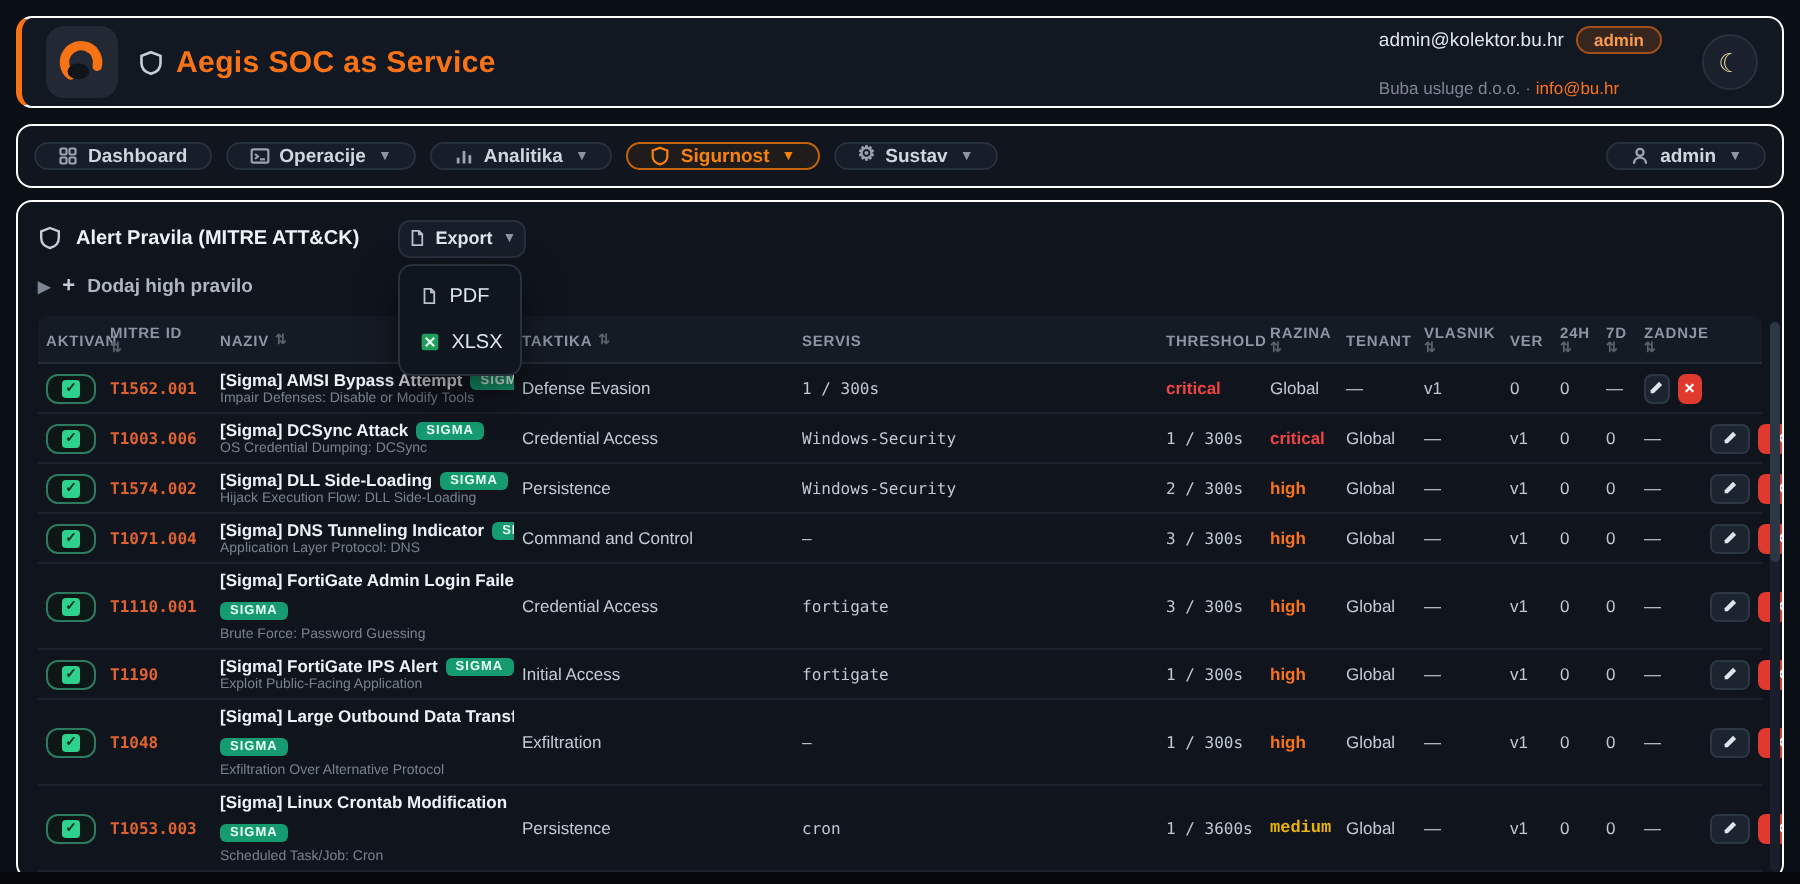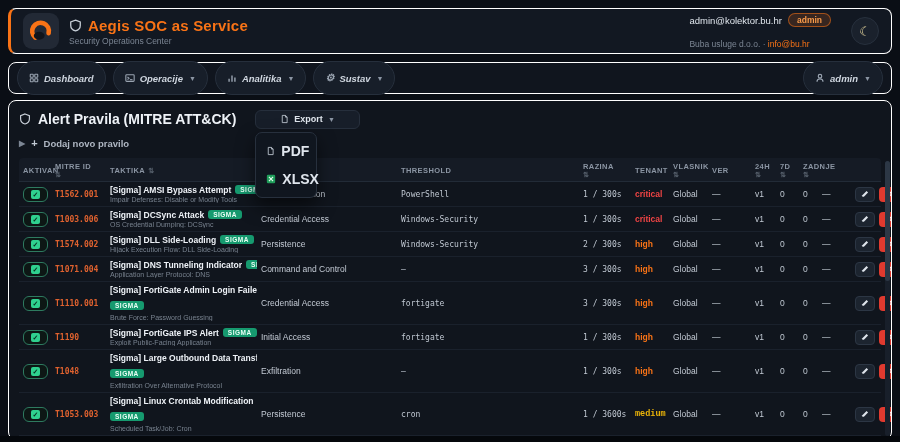--- a/index.html
+++ b/index.html
@@ -25,40 +25,40 @@
   .hdr-right { margin-left:auto; text-align:left; }
   .hdr-line1 { display:flex; align-items:center; justify-content:flex-end; gap:6px; font-size:9.5px; color:#dfe5ec; }
   .role-badge { background:rgba(249,115,22,.16); border:1px solid rgba(249,115,22,.55); color:#f99b4a; font-size:8.5px; font-weight:bold; padding:1px 8px; border-radius:999px; }
   .hdr-line2 { font-size:8.5px; color:#7c8694; margin-top:12px; }
   .hdr-line2 a { color:#f97316; text-decoration:none; }
   .moon-btn { width:28px; height:28px; border-radius:50%; background:#1a212c; border:1px solid #27303d; display:flex; align-items:center; justify-content:center; color:#e9d9a0; font-size:13px; margin-left:10px; cursor:pointer; }
 
   
   .nav-card { margin:8px 8px 0; height:32px; display:flex; align-items:center; padding:0 8px; gap:7px; background:#10151e; }
   .pill {
-    display:flex; align-items:center; gap:5px; height:34px; padding:0 11px;
+    display:flex; align-items:center; gap:5px; height:14px; padding:0 11px;
     background:#171e29; border:1px solid #262f3c; border-radius:999px;
-    color:#cfd6df; font-size:9.5px; font-weight:bold; cursor:pointer; white-space:nowrap;font-style:italic;
+    color:#cfd6df; font-size:9.5px; font-weight:bold; cursor:pointer; white-space:nowrap;
   }
   .pill .nicon { display:flex; color:#9aa4b1; }
   .pill .caret { color:#8b95a3; font-size:7px; margin-left:1px; }
   .pill.active { border-color:#c2630a; color:#f9820b; background:rgba(249,130,11,.07); }
   .pill.active .nicon, .pill.active .caret { color:#f9820b; }
   .nav-right { margin-left:auto; }
 
   
   .content-card { margin:6px 8px 0; height:340px; padding:8px 10px 0; position:relative; overflow:hidden; background:#10151d; }
   .title-row { display:flex; align-items:center; gap:7px; height:20px; position:relative; }
-  .page-title { font-size:14px; font-weight:bold; color:#eef2f7; }
+  .page-title { font-size:10px; font-weight:bold; color:#eef2f7; }
   .shield-ic { color:#c6cdd6; display:flex; }
   .export-wrap { position:relative; margin-left:12px; }
-  .export-btn { display:flex; align-items:center; gap:5px; height:19px; padding:0 24px; background:#171e29; border:1px solid #262f3c; border-radius:6px; font-size:9px; font-weight:bold; color:#dfe5ec; cursor:pointer; }
+  .export-btn { display:flex; align-items:center; gap:5px; height:19px; padding:0 4px; background:#171e29; border:1px solid #262f3c; border-radius:6px; font-size:9px; font-weight:bold; color:#dfe5ec; cursor:pointer; }
   .export-btn .caret { font-size:7px; color:#8b95a3; }
   .export-menu { position:absolute; top:22px; left:0; width:62px; background:#10161f; border:1px solid #27303d; border-radius:7px; box-shadow:0 8px 18px rgba(0,0,0,.55); padding:4px 0; z-index:9; }
-  .export-item { display:flex; align-items:center; gap:6px; padding:6px 10px; font-size:14px; font-weight:bold; color:#dfe5ec; cursor:pointer; }
+  .export-item { display:flex; align-items:center; gap:6px; padding:6px 10px; font-size:10px; font-weight:normal; color:#dfe5ec; cursor:pointer; }
   .add-row { display:flex; align-items:center; gap:6px; margin-top:7px; height:14px; color:#aeb6c2; font-size:9.5px; font-weight:bold; cursor:pointer; }
   .add-caret { color:#7c8694; font-size:8px; }
   .plus { color:#c3cad4; font-weight:bold; font-size:11px; }
 
   
   :root { --cols: 32px 55px 151px 140px 182px 52px 38px 39px 43px 25px 23px 19px 33px 50px; }
   .thead { display:grid; grid-template-columns:var(--cols); margin-top:8px; background:#151b25; border-radius:4px 4px 0 0; padding:4px 0 3px; border-bottom:1px solid #222b37; }
   .th { font-size:7.5px; font-weight:bold; color:#8b95a3; letter-spacing:.4px; display:flex; align-items:center; gap:3px; padding-left:4px; cursor:pointer; }
   .th.stack { flex-direction:column; align-items:flex-start; gap:0; }
   .sort-ic { color:#59636f; font-size:7px; line-height:1; }
@@ -95,21 +95,20 @@
   </div>
   <div>
     <div class="brand-line1">
       <span class="shield-ic">
         <svg width="13" height="13" viewBox="0 0 12 12" fill="none" stroke="currentColor" stroke-width="1.2">
             <path d="M6 1 L10.4 2.7 V6 C10.4 8.7 8.6 10.3 6 11 C3.4 10.3 1.6 8.7 1.6 6 V2.7 Z"></path>
           </svg>
       </span>
       <span class="app-title">Aegis SOC as Service</span>
     </div>
-    <div class="app-sub">Security Operations Center</div>
   </div>
   <div class="hdr-right">
     <div class="hdr-line1">
       <span>admin@kolektor.bu.hr</span>
       <span class="role-badge">admin</span>
     </div>
     <div class="hdr-line2">
       <span>Buba usluge d.o.o. · </span><a href="#">info@bu.hr</a>
     </div>
   </div>
@@ -144,20 +143,29 @@
       </div>
       <div class="pill">
         <span class="nicon">
           <svg width="10" height="10" viewBox="0 0 12 12" fill="none" stroke="currentColor" stroke-width="1.7">
             <path d="M2.5 10.5 V7"></path>
             <path d="M6 10.5 V3"></path>
             <path d="M9.5 10.5 V5.5"></path>
           </svg>
         </span>
         <span>Analitika</span>
+        <span class="caret">▼</span>
+      </div>
+      <div class="pill active">
+        <span class="nicon">
+          <svg width="10" height="10" viewBox="0 0 12 12" fill="none" stroke="currentColor" stroke-width="1.3">
+            <path d="M6 1 L10.4 2.7 V6 C10.4 8.7 8.6 10.3 6 11 C3.4 10.3 1.6 8.7 1.6 6 V2.7 Z"></path>
+          </svg>
+        </span>
+        <span>Sigurnost</span>
         <span class="caret">▼</span>
       </div>
       <div class="pill">
         <span class="nicon">
           <span style="font-size:10px; line-height:1;">⚙</span>
         </span>
         <span>Sustav</span>
         <span class="caret">▼</span>
       </div>
     </div>
@@ -211,32 +219,36 @@
             </span>
             <span>XLSX</span>
           </div>
         </div>
     </div>
   </div>
 
   <div class="add-row">
     <span class="add-caret">▶</span>
     <span class="plus">+</span>
-    <span>Dodaj novo pravilo</span>
+    <span>Dodaj high pravilo</span>
   </div>
 
   <div class="thead" id="table-header">
       <div class="th">
         <span>AKTIVAN</span>
       </div>
       <div class="th stack">
         <span>MITRE ID</span>
         <span class="sort-ic">⇅</span>
       </div>
       <div class="th">
+        <span>NAZIV</span>
+        <span class="sort-ic">⇅</span>
+      </div>
+      <div class="th">
         <span>TAKTIKA</span>
         <span class="sort-ic">⇅</span>
       </div>
       <div class="th">
         <span>SERVIS</span>
       </div>
       <div class="th">
         <span>THRESHOLD</span>
       </div>
       <div class="th stack">
@@ -273,21 +285,20 @@
           <span class="toggle">
             <span class="tick">✓</span>
           </span>
         </div>
         <div class="cell mitre">T1562.001</div>
         <div class="cell">
           <div class="ttl">[Sigma] AMSI Bypass Attempt<span class="badge">SIGMA</span></div>
           <div class="desc">Impair Defenses: Disable or Modify Tools</div>
         </div>
         <div class="cell tac">Defense Evasion</div>
-        <div class="cell svc">PowerShell</div>
         <div class="cell thr">1 / 300s</div>
         <div class="cell lvl critical">critical</div>
         <div class="cell tenant">Global</div>
         <div class="cell num dim">—</div>
         <div class="cell num">v1</div>
         <div class="cell num">0</div>
         <div class="cell num">0</div>
         <div class="cell num dim">—</div>
         <div class="cell acts">
           <span class="edit-btn">

